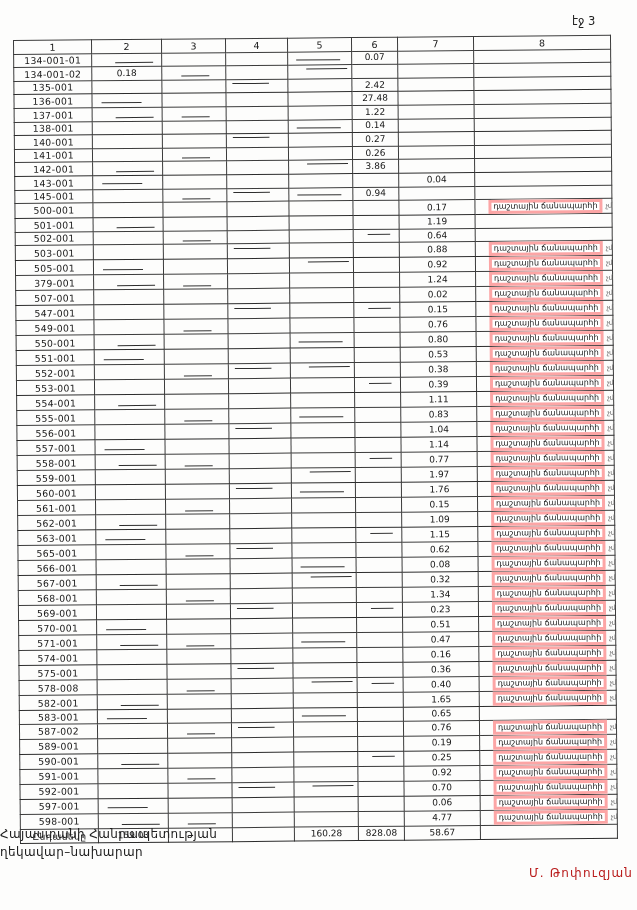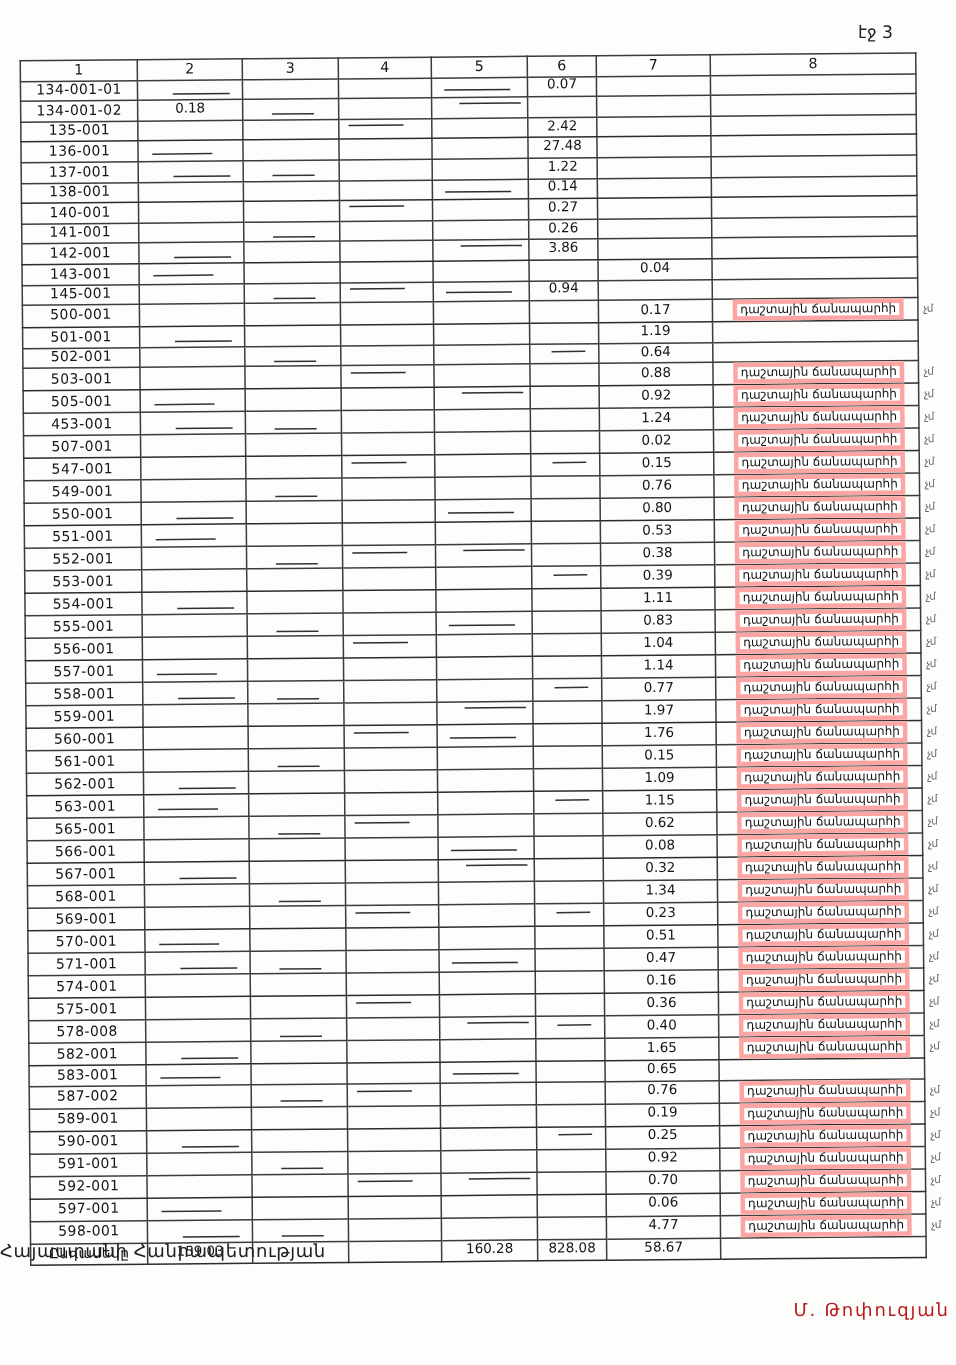--- a/index.html
+++ b/index.html
@@ -23,21 +23,21 @@
   .grid th{font-size:9.5px;}
   .grid td.id{font-size:9.3px;letter-spacing:.3px;text-align:center;}
   .grid td.c8{text-align:left;}
   .grid tr:nth-child(odd) td{border-top-color:#4b4b4b;}
   .grid tr:nth-child(3n) td{border-bottom-color:#2c2c2c;}
   .c8box{
     display:inline-block;border:3px solid #fca5a5;
     font-size:8px;padding:0 2px;margin-left:13px;white-space:nowrap;
     background:#fff;
   }
-  .note{font-size:7px;color:#6a6a6a;margin-left:13px;letter-spacing:-.5px;}
+  .note{font-size:7px;color:#6a6a6a;margin-left:3px;letter-spacing:-.5px;}
   
   .grid tr:nth-child(4n+1) td.e:nth-child(2){background:linear-gradient(#2e2e2e,#2e2e2e) no-repeat 75% 74%/55% 1px;}
   .grid tr:nth-child(4n+3) td.e:nth-child(4){background:linear-gradient(#2e2e2e,#2e2e2e) no-repeat 25% 28%/60% 1px;}
   .grid tr:nth-child(3n+2) td.e:nth-child(3){background:linear-gradient(#333,#333) no-repeat 55% 80%/45% 1px;}
   .grid tr:nth-child(5n+1) td.e:nth-child(5){background:linear-gradient(#2e2e2e,#2e2e2e) no-repeat 40% 60%/70% 1px;}
   .grid tr:nth-child(5n+4) td.e:nth-child(6){background:linear-gradient(#333,#333) no-repeat 60% 35%/50% 1px;}
   .grid tr:nth-child(7n+2) td.e:nth-child(5){background:linear-gradient(#2e2e2e,#2e2e2e) no-repeat 80% 20%/65% 1px;}
   .grid tr:nth-child(6n+4) td.e:nth-child(2){background:linear-gradient(#333,#333) no-repeat 30% 65%/58% 1px;}
   .footer{position:absolute;left:0;top:825px;font-size:12px;line-height:1.5;letter-spacing:.4px;color:#202020;}
   .signature{position:absolute;left:529px;top:866px;font-size:12px;letter-spacing:1.2px;color:#b91c1c;}
@@ -226,21 +226,21 @@
           <td class="id">505-001</td>
           <td class="e"></td>
           <td class="e"></td>
           <td class="e"></td>
           <td class="e"></td>
           <td class="e"></td>
           <td>0.92</td>
           <td class="c8"><span class="c8box">դաշտային ճանապարհի</span><span class="note">չմ</span></td>
         </tr>
         <tr>
-          <td class="id">453-001</td>
+          <td class="id">379-001</td>
           <td class="e"></td>
           <td class="e"></td>
           <td class="e"></td>
           <td class="e"></td>
           <td class="e"></td>
           <td>1.24</td>
           <td class="c8"><span class="c8box">դաշտային ճանապարհի</span><span class="note">չմ</span></td>
         </tr>
         <tr>
           <td class="id">507-001</td>
@@ -611,14 +611,15 @@
           <td>828.08</td>
           <td>58.67</td>
           <td class="c8 e"></td>
         </tr>
       </tbody>
   </table>
 </div>
 
 <div class="footer">
   <div>Հայաստանի Հանրապետության</div>
+  <div>ղեկավար–նախարար</div>
 </div>
 <div class="signature">Մ. Թոփուզյան</div>
 
 </body></html>

